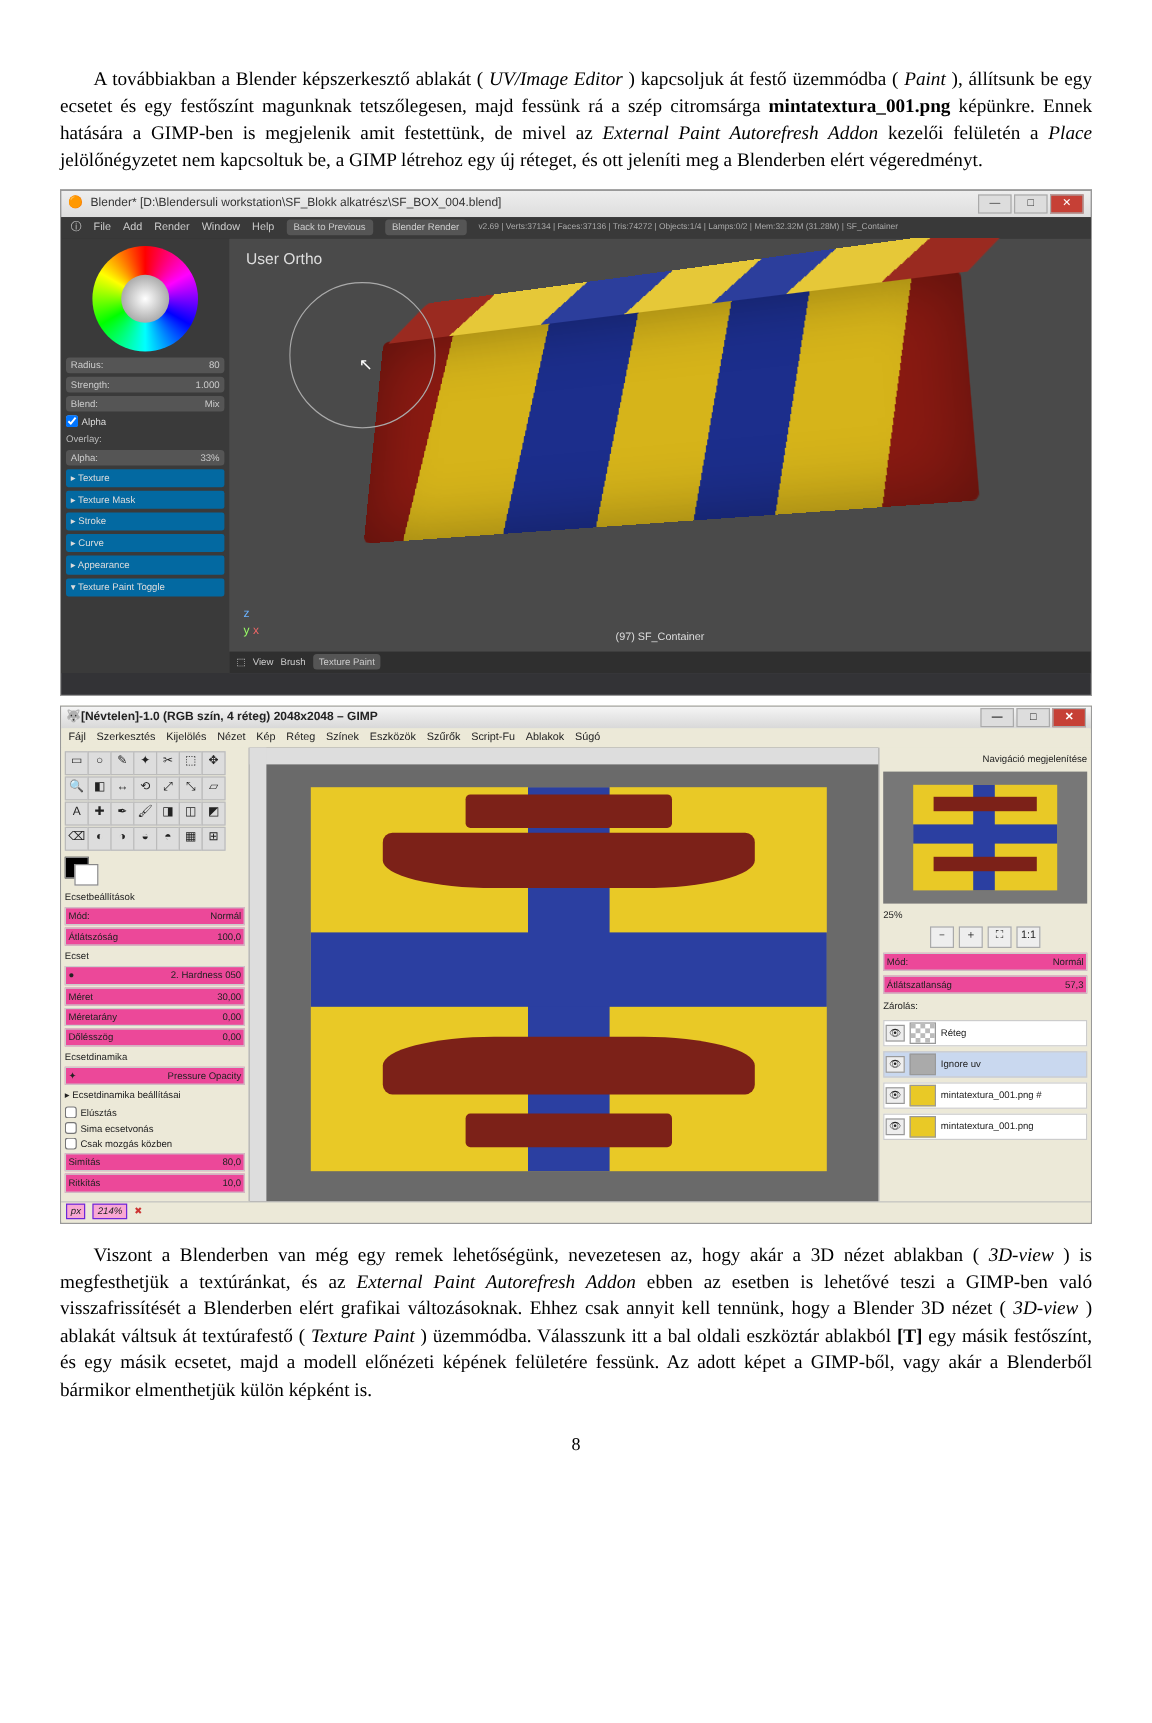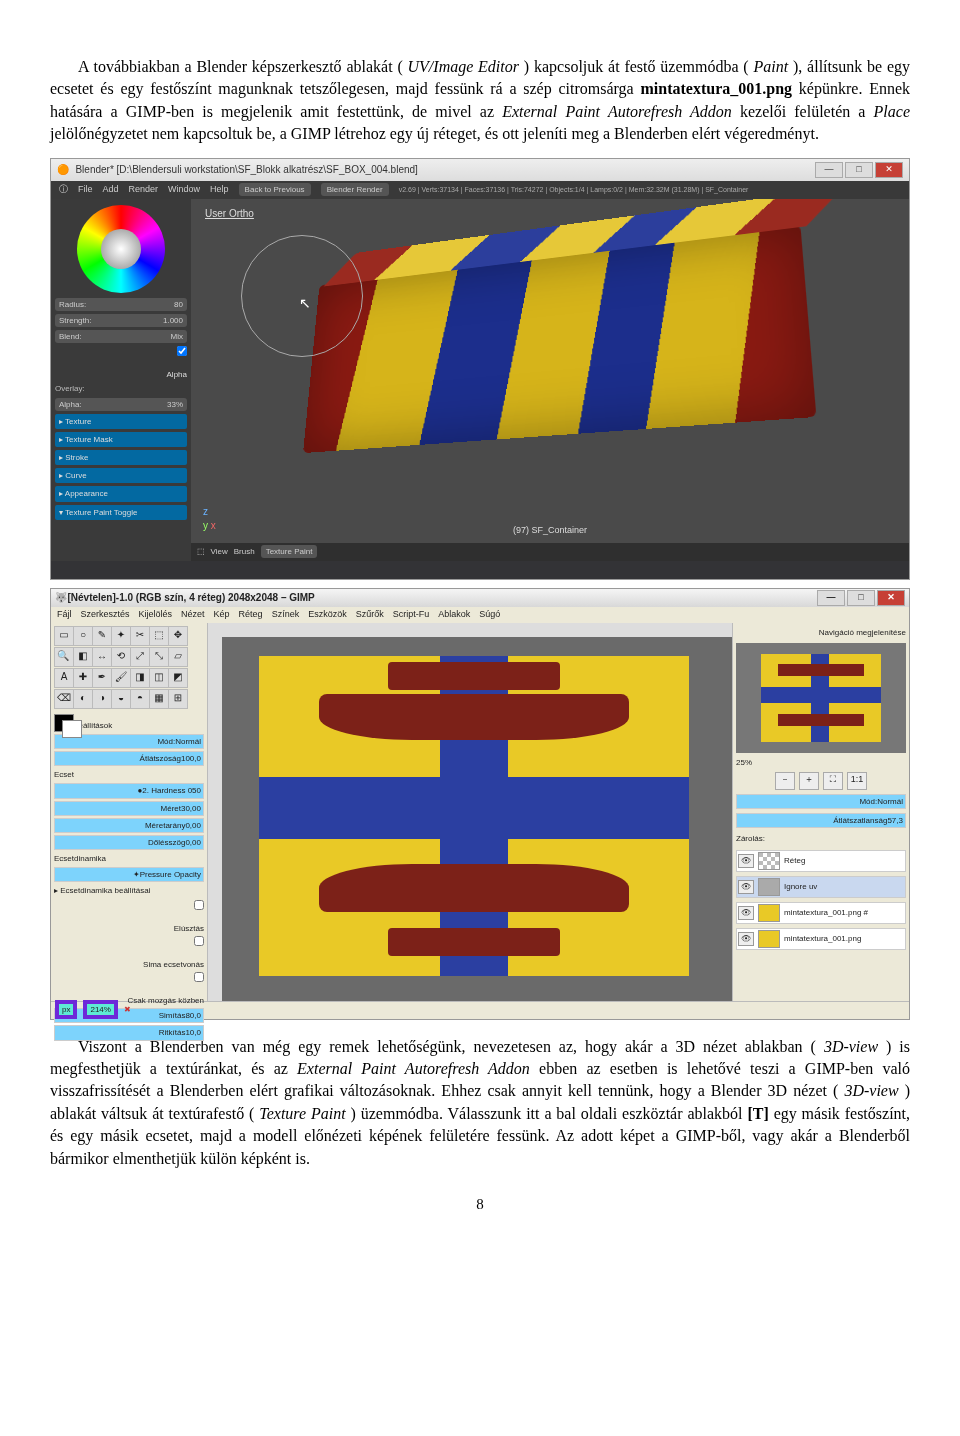--- a/index.html
+++ b/index.html
@@ -75,21 +75,21 @@
   }
   .color-wheel::after{
     content:""; position:absolute; inset:24px; border-radius:50%;
     background:radial-gradient(#fff,#888);
   }
   .bl-row { background:#555; padding:1px 4px; border-radius:3px; font-size:8px; display:flex; justify-content:space-between; }
   .bl-panel { background:#0369a1; padding:2px 4px; border-radius:2px; font-size:8px; color:#ddd; }
   .blender-view {
     flex:1; background:#4a4a4a; position:relative; overflow:hidden;
   }
-  .blender-view .lbl { position:absolute; top:8px; left:14px; color:#ddd; font-size:10px;text-decoration:underline; }
+  .blender-view .lbl { position:absolute; top:8px; left:14px; color:#ddd; font-size:13px; }
   .container3d {
     position:absolute; left:90px; top:50px; width:600px; height:250px;
     perspective:900px;
   }
   .box3d {
     width:520px; height:190px;
     background: linear-gradient(100deg,
       #8a1a12 0%,#8a1a12 13%,
       #d6b41a 13%,#d6b41a 30%,
       #1c2e8c 30%,#1c2e8c 45%,
@@ -139,23 +139,23 @@
   .gimp-menu {
     height:16px; background:#ece9d8; display:flex; gap:9px; padding:0 6px; align-items:center;
   }
   .gimp-body { display:flex; height: 378px; }
   .gimp-left { width:150px; background:#ece9d8; padding:3px; display:flex; flex-direction:column; gap:2px; border-right:1px solid #bbb;}
   .toolbox { display:grid; grid-template-columns: repeat(7,18px); gap:1px; }
   .tool { width:18px;height:18px;background:#ddd;border:1px solid #bbb; font-size:10px; text-align:center; line-height:16px;}
   .swatch { width:28px;height:22px; position:relative; margin:3px 0;}
   .swatch .fg{position:absolute;left:0;top:0;width:18px;height:16px;background:#000;border:1px solid #888;}
   .swatch .bg{position:absolute;left:8px;top:6px;width:18px;height:16px;background:#fff;border:1px solid #888;}
-  .gimp-row{display:flex;justify-content:flex-end;padding:1px 2px;border:1px solid #ccc;background:#7dd3fc;font-size:8px;}
+  .gimp-row{display:flex;justify-content:space-between;padding:1px 2px;border:1px solid #ccc;background:#ec4899;font-size:8px;}
   .gimp-label{font-size:8px;padding:1px 0;}
-  .gimp-chk{font-size:8px;display:flex;gap:13px;align-items:flex-end;flex-direction:column;}
+  .gimp-chk{font-size:8px;display:flex;gap:3px;align-items:flex-start;}
   .gimp-chk input{width:10px;height:10px;margin:0;}
   .gimp-canvas-wrap{flex:1; background:#6a6a6a; display:flex; align-items:center; justify-content:center; position:relative;}
   .rulers-h{position:absolute;top:0;left:0;right:0;height:14px;background:#ddd;}
   .rulers-v{position:absolute;top:0;left:0;bottom:0;width:14px;background:#ddd;}
   .gimp-canvas{
     width:430px;height:320px;background:#e9c926;margin-top:8px;margin-left:8px;
     position:relative;
   }
   .uv-cross-v{position:absolute;left:42%;top:0;bottom:0;width:68px;background:#2b3fa1;}
   .uv-cross-h{position:absolute;top:38%;left:0;right:0;height:62px;background:#2b3fa1;}
@@ -170,21 +170,21 @@
   .nav-img .ch{position:absolute;top:38%;left:0;right:0;height:16px;background:#2b3fa1;}
   .nav-img .r1{position:absolute;top:12%;left:14%;width:72%;height:12px;background:#7c2118;}
   .nav-img .r2{position:absolute;bottom:18%;left:14%;width:72%;height:12px;background:#7c2118;}
   .zoom-row{display:flex;gap:4px;justify-content:center;}
   .zoom-row .zb{width:18px;height:16px;border:1px solid #aaa;background:#eee;font-size:9px;text-align:center;}
   .layer-row{display:flex;align-items:center;gap:4px;padding:1px;border:1px solid #ccc;font-size:8px;background:#fff;}
   .layer-row.sel{background:#c9d8ef;}
   .eye{width:14px;height:12px;border:1px solid #999;background:#eee;font-size:8px;text-align:center;}
   .lyr-sw{width:20px;height:16px;border:1px solid #999;}
   .gimp-status{height:16px;background:#ece9d8;border-top:1px solid #bbb;display:flex;align-items:center;gap:6px;padding:0 4px;font-size:8px;}
-  .gimp-status .fld{background:#5eead4;border:4px solid #6d28d9;padding:0 3px;}
+  .gimp-status .fld{background:#f9a8d4;border:1px solid #6d28d9;padding:0 3px;font-style:italic;}
   .pagenum{text-align:center;margin-top:24px;font-size:15px;}
 </style>
 </head>
 <body>
 
 <p class="para">
   <span>A továbbiakban a Blender képszerkesztő ablakát (</span>
   <span class="italic">UV/Image Editor</span>
   <span>) kapcsoljuk át festő üzemmódba (</span>
   <span class="italic">Paint</span>

